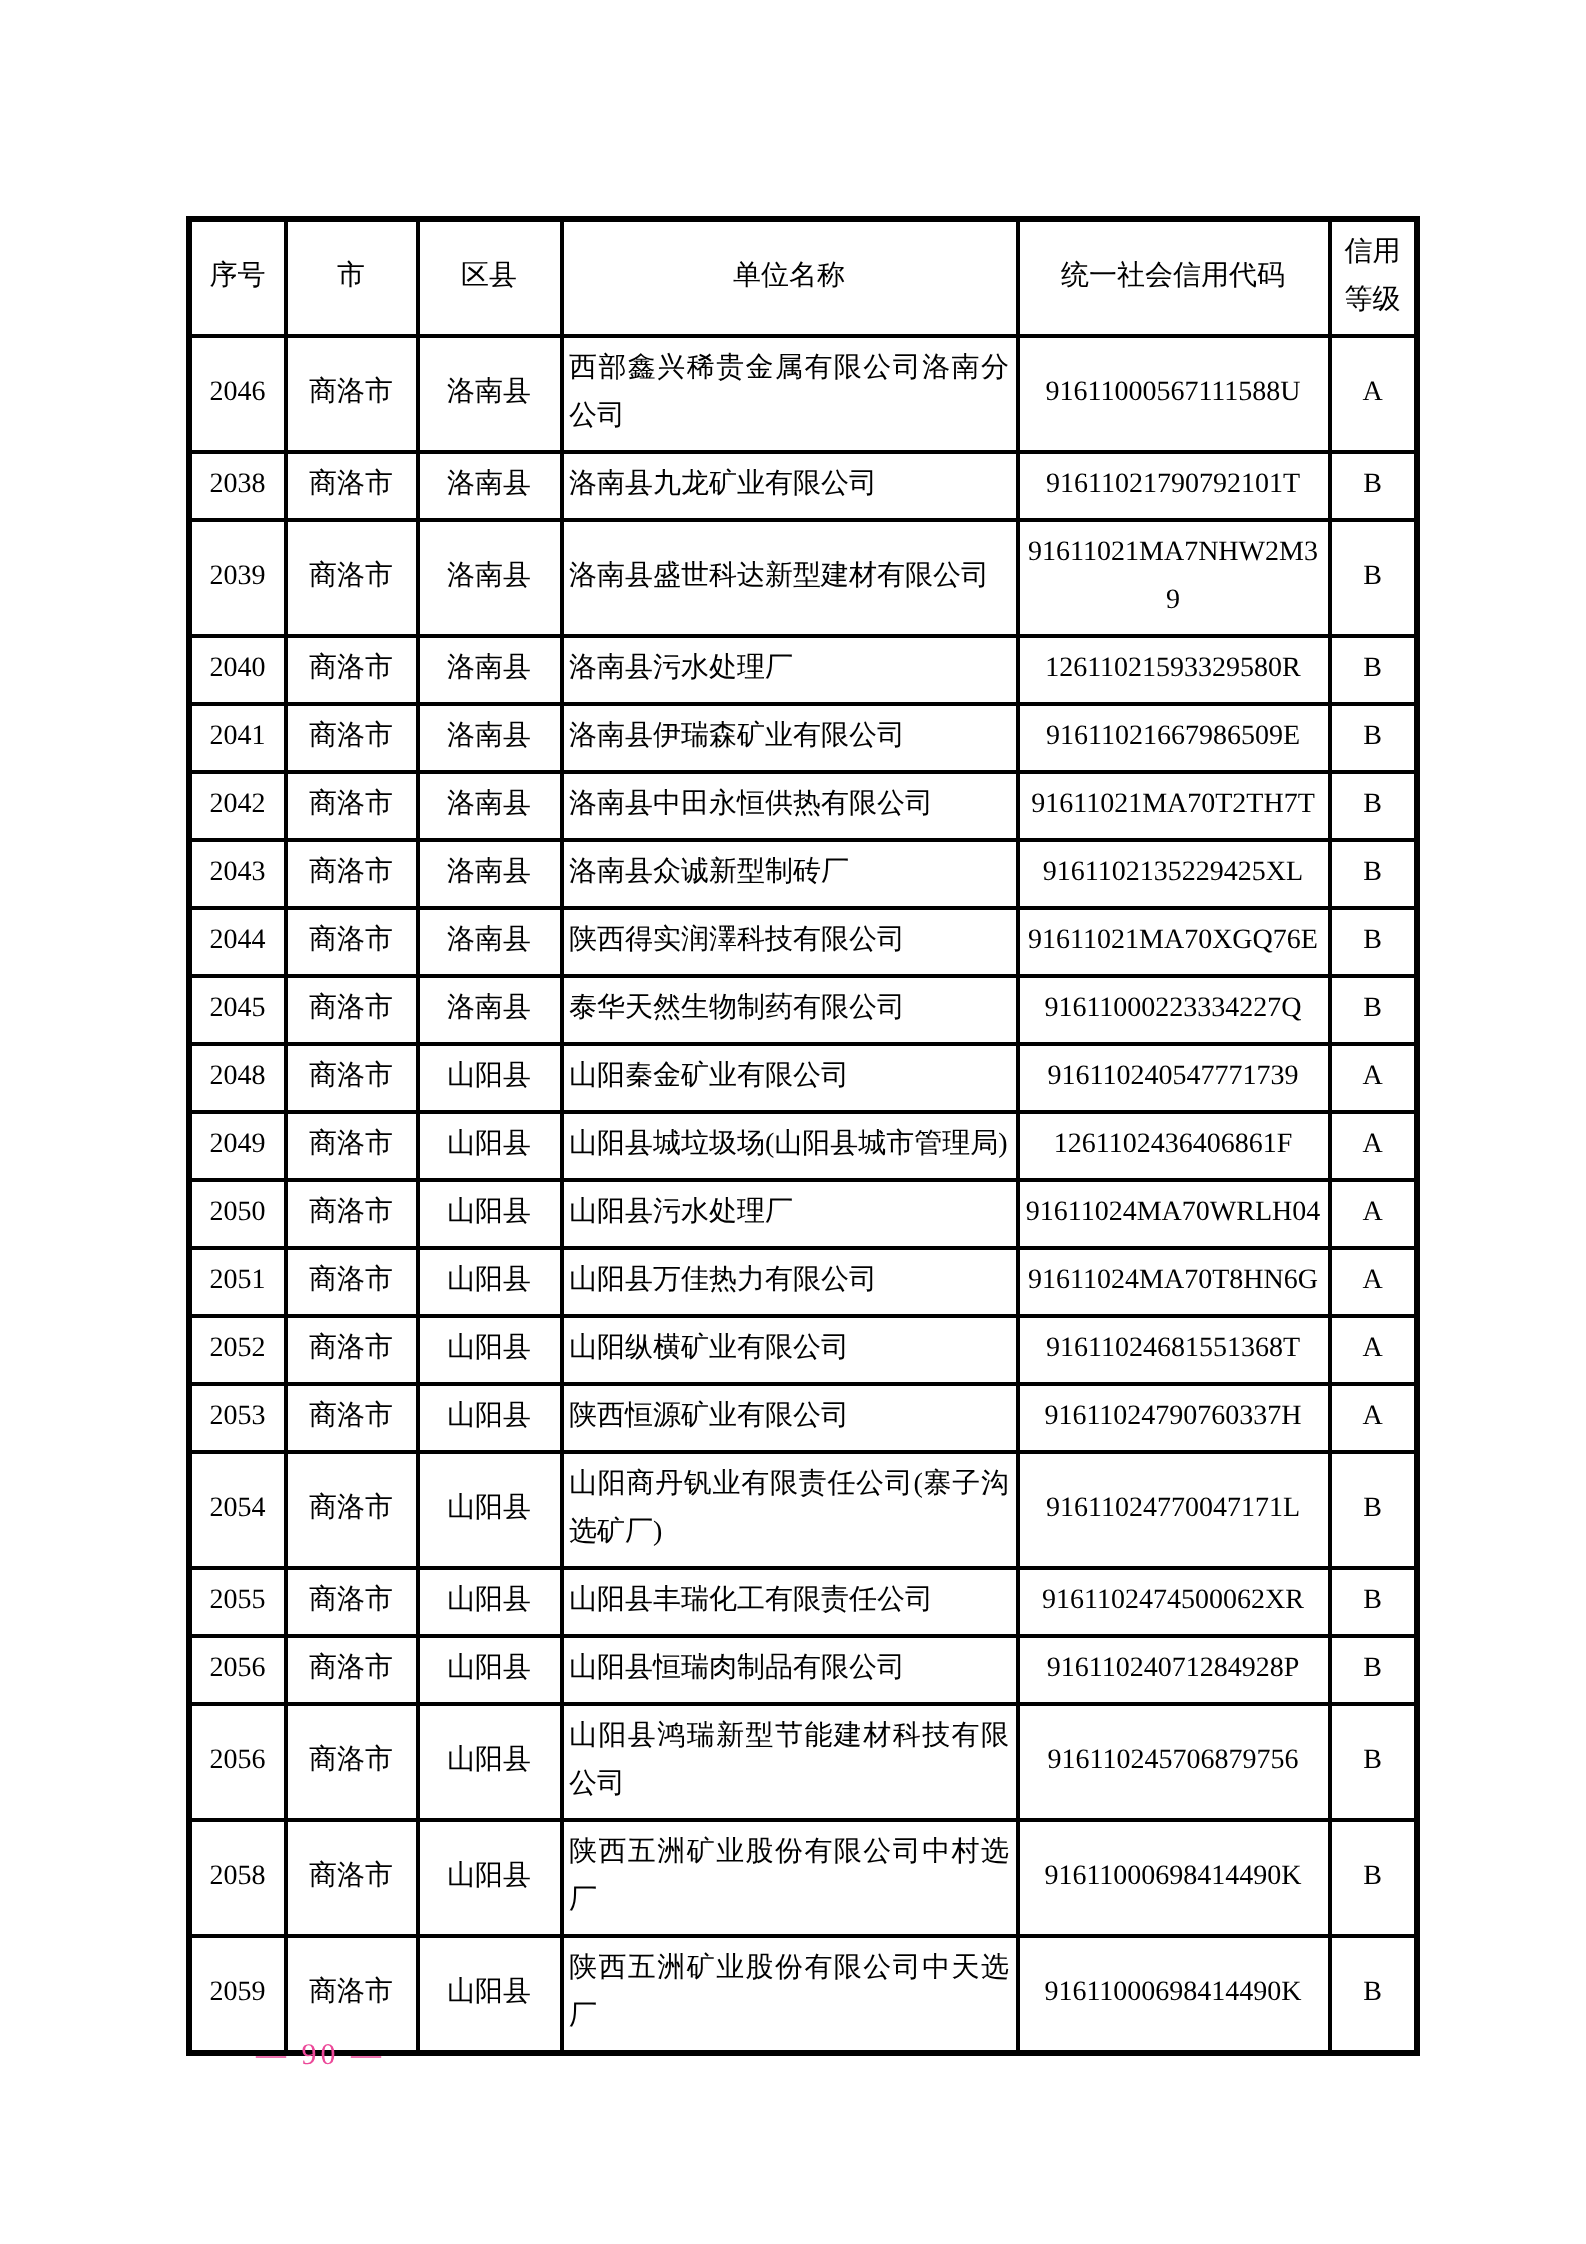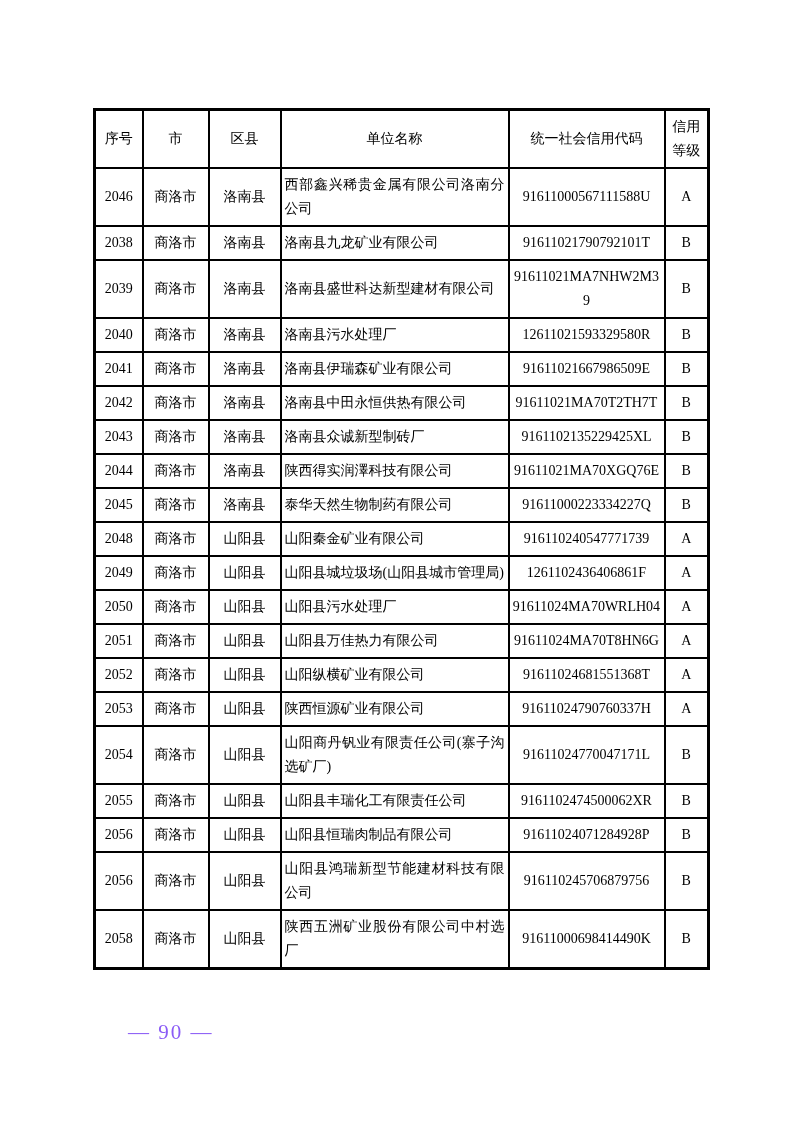--- a/index.html
+++ b/index.html
@@ -51,23 +51,23 @@
     padding-left: 6px;
     padding-right: 5px;
     margin-top: 32px;
   }
   td.col-code { letter-spacing: 0px; }
 
   .page-footer {
     position: absolute;
     left: 128px;
     top: 1020px;
-    font-size: 21px;
+    font-size: 15px;
     letter-spacing: 2px;
-    color: #8b5cf6;
+    color: #ec4899;
   }
 </style>
 </head>
 <body>
 
 <div class="doc-table-wrap">
   <table class="credit-table">
     <colgroup>
       <col class="c-no">
         <col class="c-city">
@@ -240,17 +240,25 @@
           <td class="col-grade">B</td>
         </tr>
         <tr>
           <td class="col-no">2058</td>
           <td class="col-city">商洛市</td>
           <td class="col-district">山阳县</td>
           <td class="col-name">陕西五洲矿业股份有限公司中村选厂</td>
           <td class="col-code">91611000698414490K</td>
           <td class="col-grade">B</td>
         </tr>
+        <tr>
+          <td class="col-no">2059</td>
+          <td class="col-city">商洛市</td>
+          <td class="col-district">山阳县</td>
+          <td class="col-name">陕西五洲矿业股份有限公司中天选厂</td>
+          <td class="col-code">91611000698414490K</td>
+          <td class="col-grade">B</td>
+        </tr>
       </tbody>
   </table>
 </div>
 
 <div class="page-footer">— 90 —</div>
 
 </body></html>

